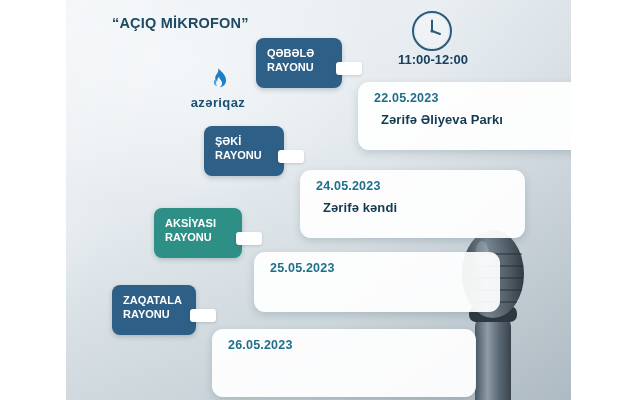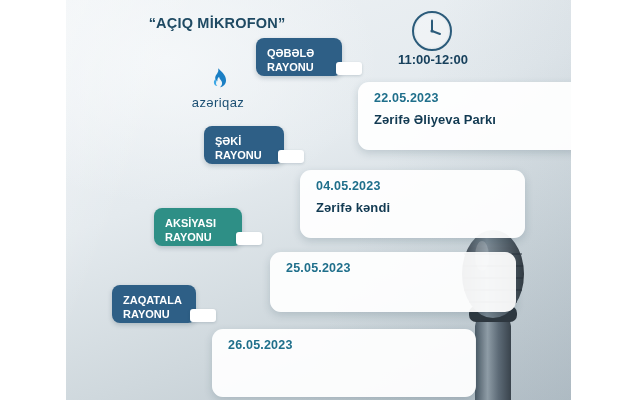--- a/index.html
+++ b/index.html
@@ -54,21 +54,21 @@
     height: 190px;
     pointer-events: none;
   }
 
   
   .headline {
     position: absolute;
     left: 46px;
     top: 14px;
     width: 210px;
-    text-align: center;
+    text-align: left;
     color: #1f4a63;
     font-weight: bold;
     font-size: 14.5px;
     line-height: 1.35;
     letter-spacing: 0.2px;
   }
   .brand {
     position: absolute;
     left: 104px;
     top: 66px;
@@ -78,21 +78,21 @@
   .brand .flame {
     display: block;
     margin: 0 auto 3px auto;
     width: 26px;
     height: 26px;
   }
   .brand .brand-name {
     display: block;
     color: #1b4f73;
     font-size: 13px;
-    font-weight: normal;
+    font-weight: bold;
     letter-spacing: 0.4px;
   }
 
   .clock {
     position: absolute;
     left: 343px;
     top: 8px;
     width: 46px;
     height: 46px;
   }
@@ -115,21 +115,21 @@
 
   .tag {
     position: absolute;
     left: 0;
     top: 0;
     border-radius: 8px;
     color: #ffffff;
     font-weight: bold;
     font-size: 11px;
     line-height: 1.25;
-    padding: 9px 12px 1px 11px;
+    padding: 9px 12px 13px 11px;
     box-sizing: border-box;
     text-align: left;
     box-shadow: 0 2px 5px rgba(20,50,70,0.22);
     z-index: 3;
   }
   .tag .t2 { display:block; }
 
   
   .nub {
     position: absolute;
@@ -154,39 +154,39 @@
     color: #1f6f8b;
     font-size: 12.5px;
     font-weight: bold;
     margin: 0 0 7px 0;
     letter-spacing: 0.2px;
   }
   .card .place {
     color: #123a52;
     font-size: 13px;
     font-weight: bold;
-    margin: 0;
+    margin: 7px;
     letter-spacing: 0.1px;
   }
 
   
   #row-0 { left: 190px; top: 38px; }
   #row-0 .tag { width: 86px; background: #2e5f86; }
   #row-0 .nub { left: 80px; top: 24px; }
   #row-0 .card { left: 102px; top: 44px; width: 225px; height: 68px; }
 
   #row-1 { left: 138px; top: 126px; }
   #row-1 .tag { width: 80px; background: #2e5f86; }
   #row-1 .nub { left: 74px; top: 24px; }
   #row-1 .card { left: 96px; top: 44px; width: 225px; height: 68px; }
 
   #row-2 { left: 88px; top: 208px; }
   #row-2 .tag { width: 88px; background: #2e8f86; }
   #row-2 .nub { left: 82px; top: 24px; }
-  #row-2 .card { left: 116px; top: 44px; width: 246px; height: 60px; }
+  #row-2 .card { left: 100px; top: 44px; width: 246px; height: 60px; }
 
   #row-3 { left: 46px; top: 285px; }
   #row-3 .tag { width: 84px; background: #2e5f86; }
   #row-3 .nub { left: 78px; top: 24px; }
   #row-3 .card { left: 100px; top: 44px; width: 264px; height: 68px; }
 </style>
 </head>
 <body>
 
 <div class="stage">
@@ -252,21 +252,21 @@
       </div>
     </div>
 
     <div class="row" id="row-1">
       <div class="tag" style="background: rgb(46, 95, 134);">
         <span class="t1">ŞƏKİ</span>
         <span class="t2">RAYONU</span>
       </div>
       <div class="nub"></div>
       <div class="card">
-        <p class="date">04.05.2023</p>
+        <p class="date">24.05.2023</p>
         <p class="place">Zərifə kəndi</p>
       </div>
     </div>
 
     <div class="row" id="row-2">
       <div class="tag" style="background: rgb(46, 143, 134);">
         <span class="t1">AKSİYASI</span>
         <span class="t2">RAYONU</span>
       </div>
       <div class="nub"></div>

